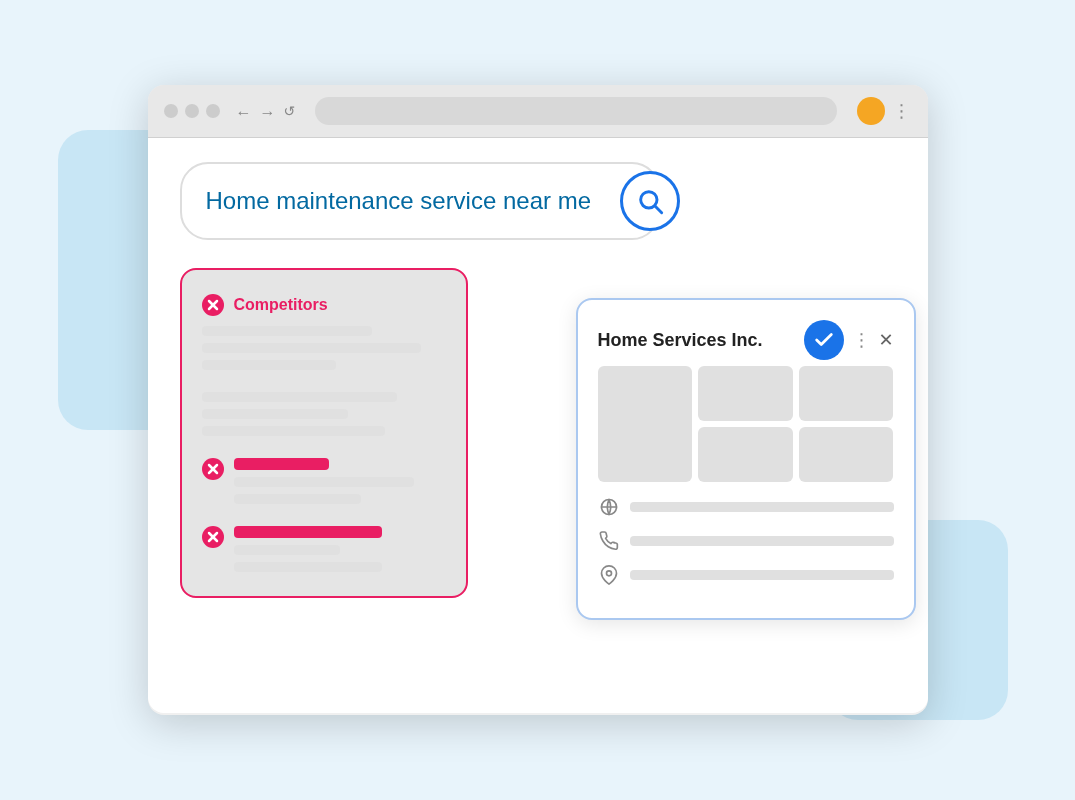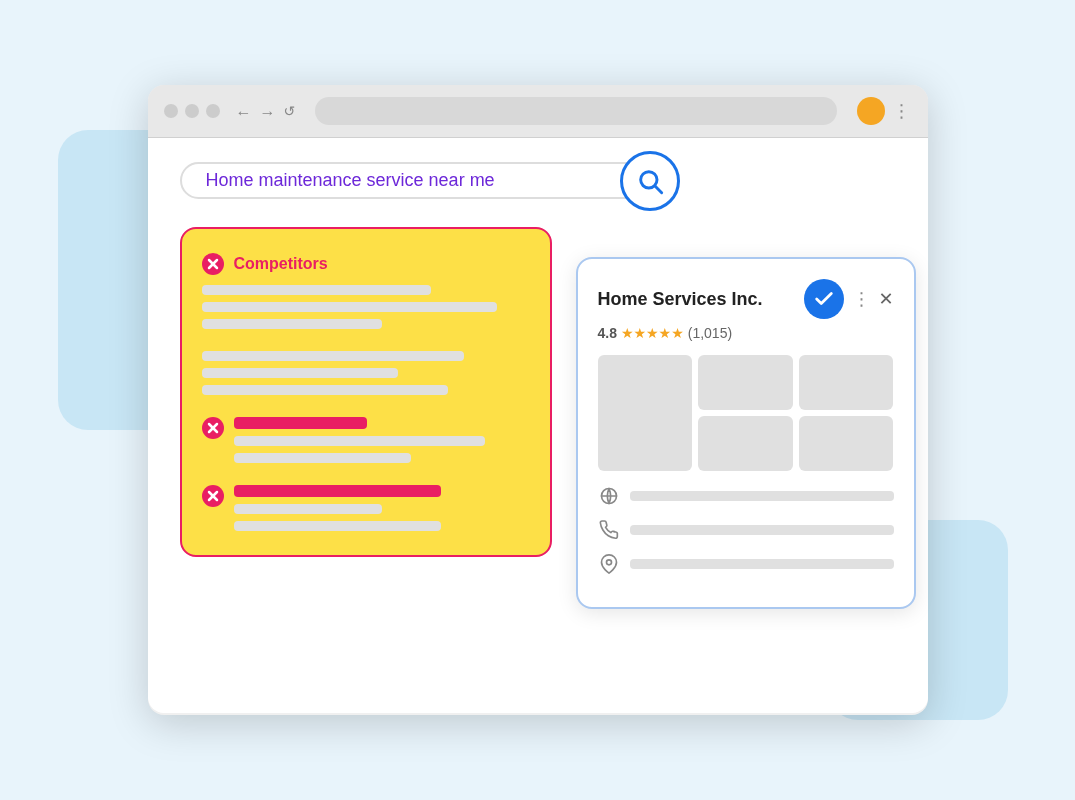--- a/index.html
+++ b/index.html
@@ -133,23 +133,23 @@
     .search-bar-row {
       display: flex;
       align-items: center;
       margin-bottom: 28px;
       position: relative;
     }
 
     .search-input-box {
       border: 2px solid #ddd;
       border-radius: 28px;
-      padding: 6px 24px;
-      font-size: 18px;
-      color: #6d28d9;
+      padding: 23px 24px;
+      font-size: 24px;
+      color: #0369a1;
       width: 480px;
       background: #fff;
       outline: none;
     }
 
     .search-icon-circle {
       position: absolute;
       left: 440px;
       top: 50%;
       transform: translateY(-50%);
@@ -174,22 +174,22 @@
       gap: 32px;
       align-items: flex-start;
       position: relative;
     }
 
     
     .competitors-card {
       border: 2.5px solid #e91e63;
       border-radius: 16px;
       padding: 24px 20px;
-      width: 372px;
-      background: #fde047;
+      width: 288px;
+      background: #e5e5e5;
       flex-shrink: 0;
     }
 
     .card-section {
       margin-bottom: 22px;
     }
     .card-section:last-child {
       margin-bottom: 0;
     }
 
@@ -478,25 +478,20 @@
               <div class="verified-badge">
                 <svg viewBox="0 0 24 24" fill="none" stroke="white" stroke-width="3" stroke-linecap="round" stroke-linejoin="round">
                   <polyline points="20 6 9 17 4 12"></polyline>
                 </svg>
               </div>
               <span class="hs-menu-dots">⋮</span>
               <span class="hs-close">✕</span>
             </div>
           </div>
 
-          <div class="hs-rating">
-            <span class="rating-number">4.8</span>
-            <span class="stars">★★★★★</span>
-            <span class="review-count">(1,015)</span>
-          </div>
 
           
           <div class="image-grid">
             <div class="image-cell tall"></div>
             <div class="image-cell"></div>
             <div class="image-cell"></div>
             <div class="image-cell"></div>
             <div class="image-cell"></div>
           </div>
 

